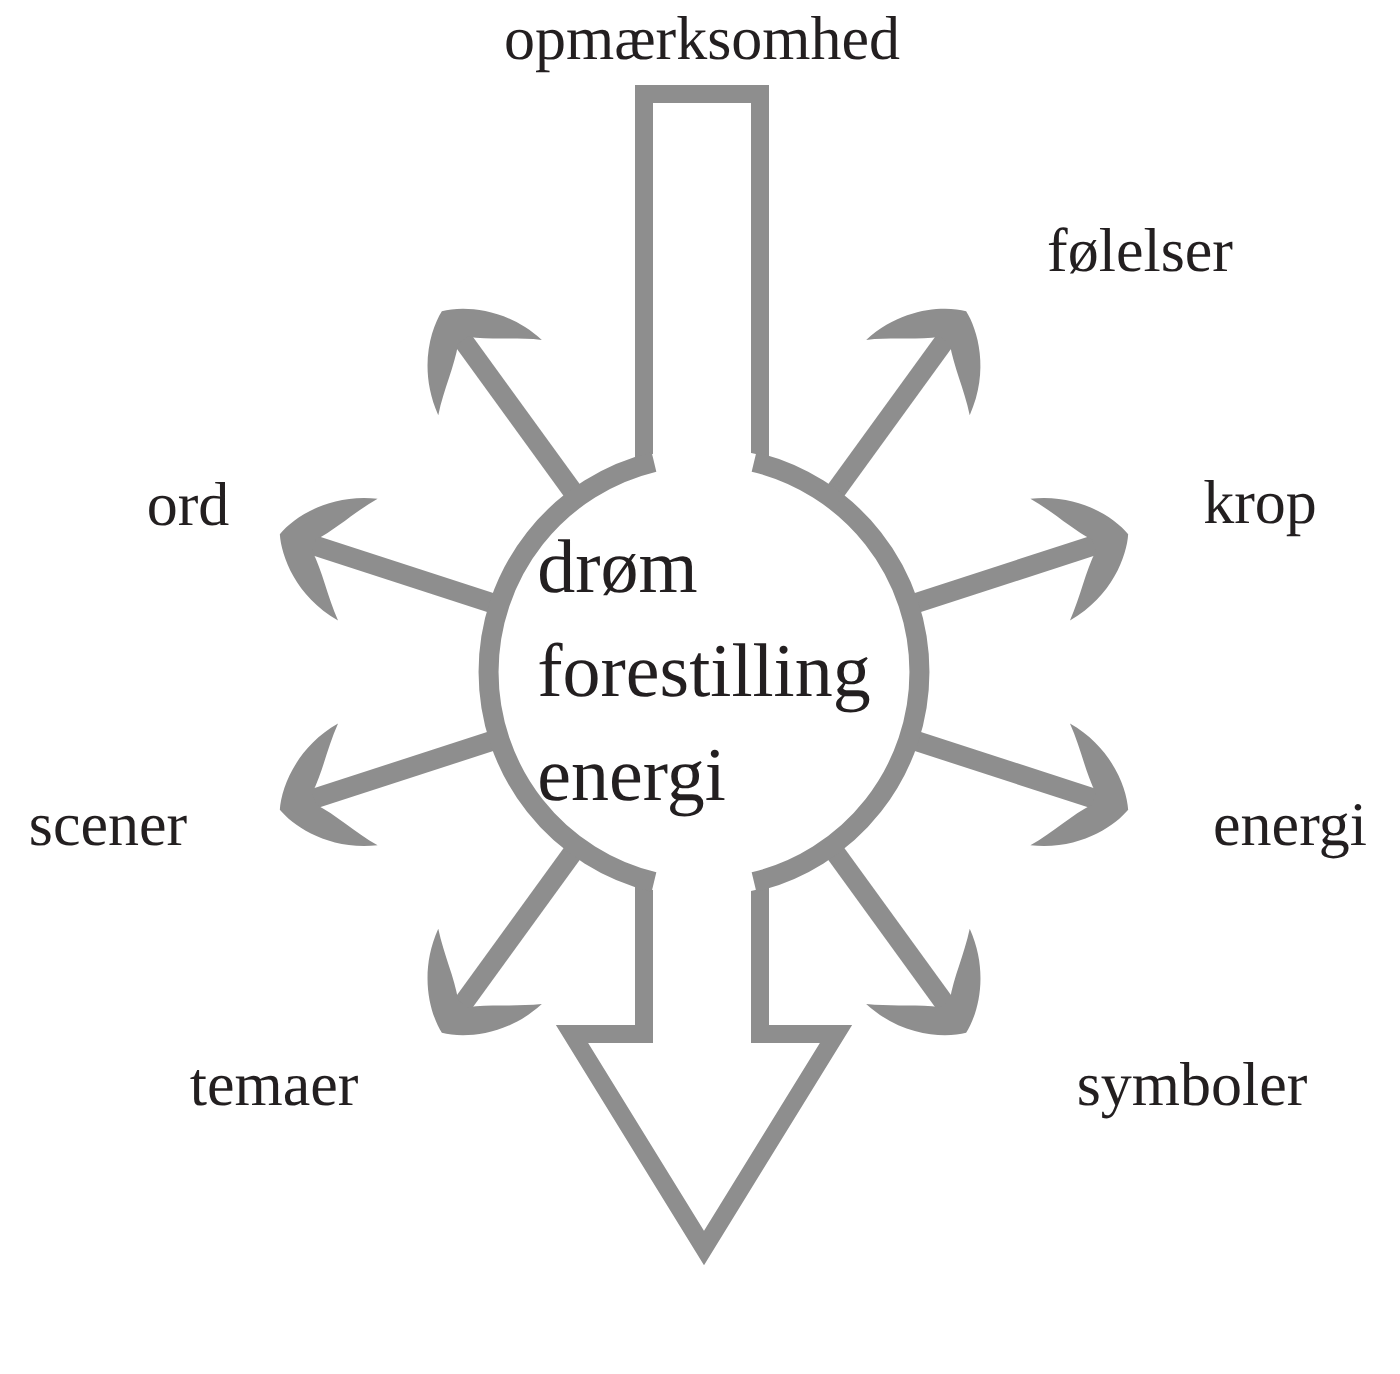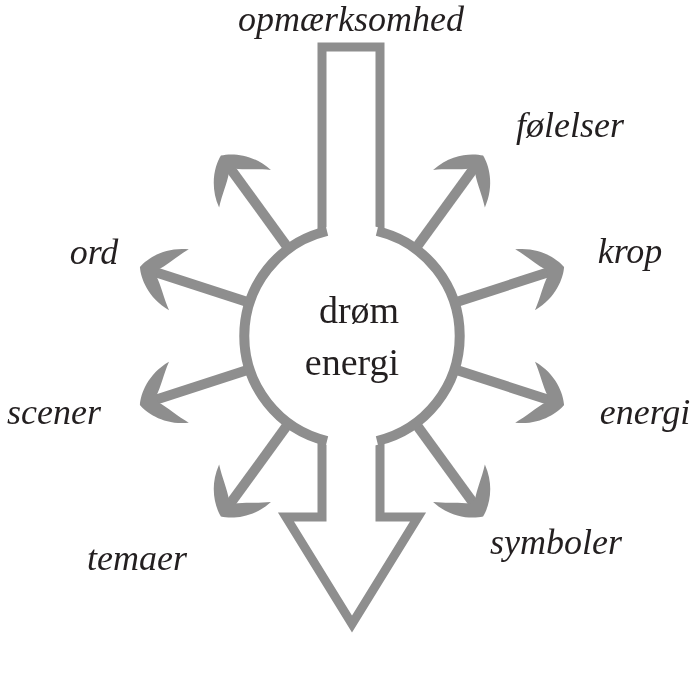--- a/index.html
+++ b/index.html
@@ -37,30 +37,29 @@
   .circle-fill { fill: var(--background); }
   .circle-arc {
     fill: none;
     stroke: var(--arrow-gray);
     stroke-width: 10;
   }
   .lbl {
     position: absolute;
     transform: translate(-50%, -50%);
     white-space: nowrap;
-    font-size: 36px;
+    font-size: 31px;
     line-height: 1;
     color: var(--ink);
-    font-style: italic;
   }
   .center-text {
     position: absolute;
     left: 352px; top: 336px;
     transform: translate(-50%, -50%);
-    text-align: right;
+    text-align: left;
     font-size: 38px;
     line-height: 52px;
     white-space: nowrap;
     color: var(--ink);
   }
 </style>
 </head>
 <body>
 
 <div class="stage">
@@ -105,25 +104,26 @@
 
     <path class="big-arrow" d="M 322 47 L 380 47 L 380 517 L 418 517 L 352 624 L 286 517 L 322 517 Z"></path>
 
     <circle class="circle-fill" cx="352" cy="336" r="112"></circle>
     <path class="circle-arc" d="M 377 231 A 108 108 0 0 1 377 441"></path>
     <path class="circle-arc" d="M 327 231 A 108 108 0 0 0 327 441"></path>
   </svg>
 
   <div class="center-text">
     <div>drøm</div>
+    <div>forestilling</div>
     <div>energi</div>
   </div>
 
   <div class="lbl" style="left:351px; top:19px;">opmærksomhed</div>
   <div class="lbl" style="left:545px; top:125px;margin-left:25px;">følelser</div>
   <div class="lbl" style="left:94px;  top:252px;">ord</div>
   <div class="lbl" style="left:54px;  top:412px;">scener</div>
   <div class="lbl" style="left:630px; top:251px;">krop</div>
   <div class="lbl" style="left:645px; top:412px;">energi</div>
-  <div class="lbl" style="left:137px; top:542px;margin-top:16px;">temaer</div>
-  <div class="lbl" style="left:556px; top:542px;">symboler</div>
+  <div class="lbl" style="left:137px; top:542px;">temaer</div>
+  <div class="lbl" style="left:596px; top:542px;">symboler</div>
 
 </div>
 
 </body></html>

